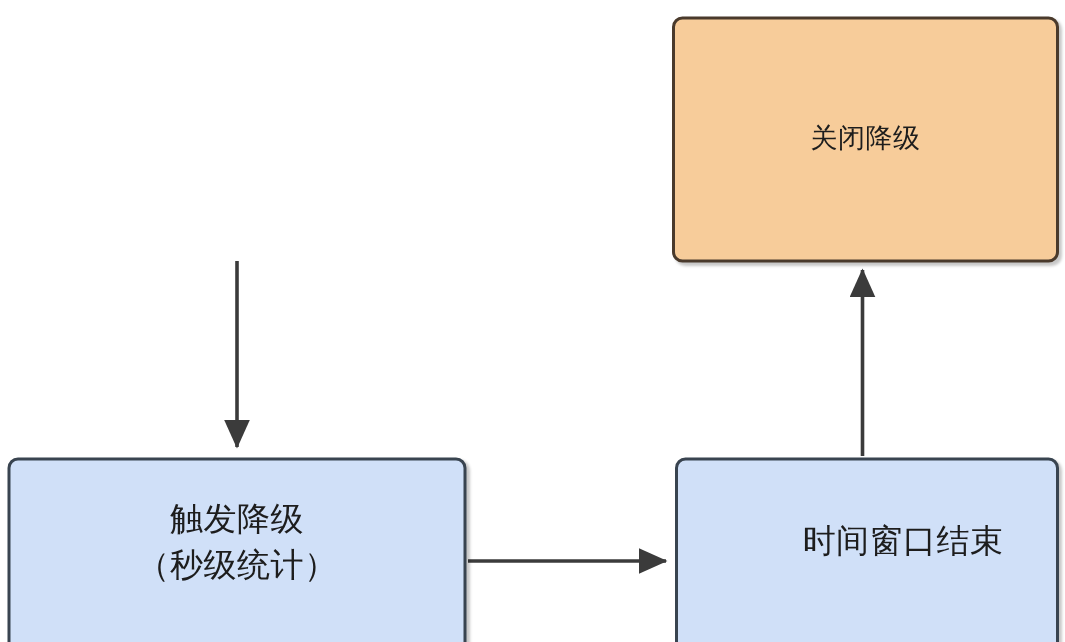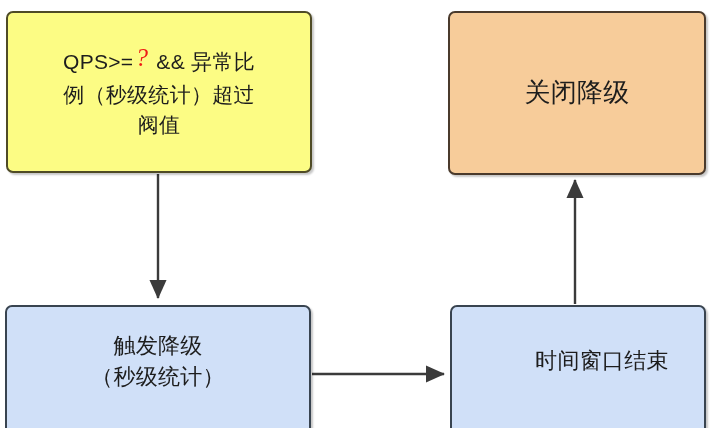--- a/index.html
+++ b/index.html
@@ -65,21 +65,21 @@
   }
 
   
   #node-close-degrade {
     left: 448px;
     top: 11px;
     width: 258px;
     height: 164px;
     background: #f7cc9a;
     border: 2px solid #4a3a2c;
-    font-size: 26px;
+    font-size: 18px;
   }
 
   
   #node-trigger-degrade {
     left: 5px;
     top: 305px;
     width: 306px;
     height: 138px;
     background: #d0e0f8;
     border: 2px solid #394450;
@@ -135,25 +135,20 @@
 
     <g>
       <line x1="312" y1="374" x2="444" y2="374" stroke="#3b3b3b" stroke-width="2.4" marker-end="url(#arrowhead)"></line>
     </g>
 
     <g>
       <line x1="575" y1="304" x2="575" y2="180" stroke="#3b3b3b" stroke-width="2.4" marker-end="url(#arrowhead)"></line>
     </g>
   </svg>
 
-  <div class="node" id="node-condition">
-    <span class="label"><span>QPS&gt;=</span><span class="qmark">?</span><span> &amp;&amp; 异常比
-例（秒级统计）超过
-阀值</span></span>
-  </div>
 
   <div class="node" id="node-close-degrade">
     <span class="label">关闭降级</span>
   </div>
 
   <div class="node" id="node-trigger-degrade">
     <span class="label">触发降级
 （秒级统计）</span>
   </div>
 

